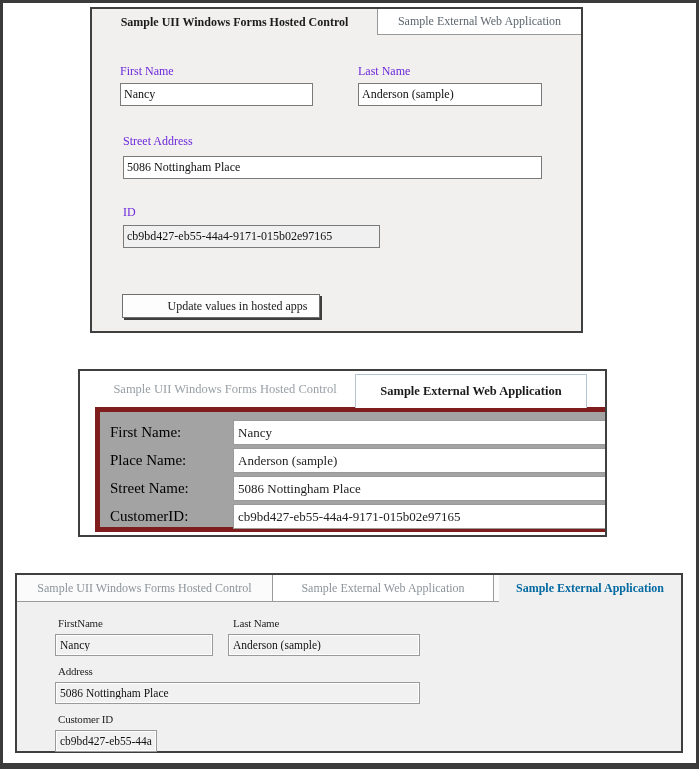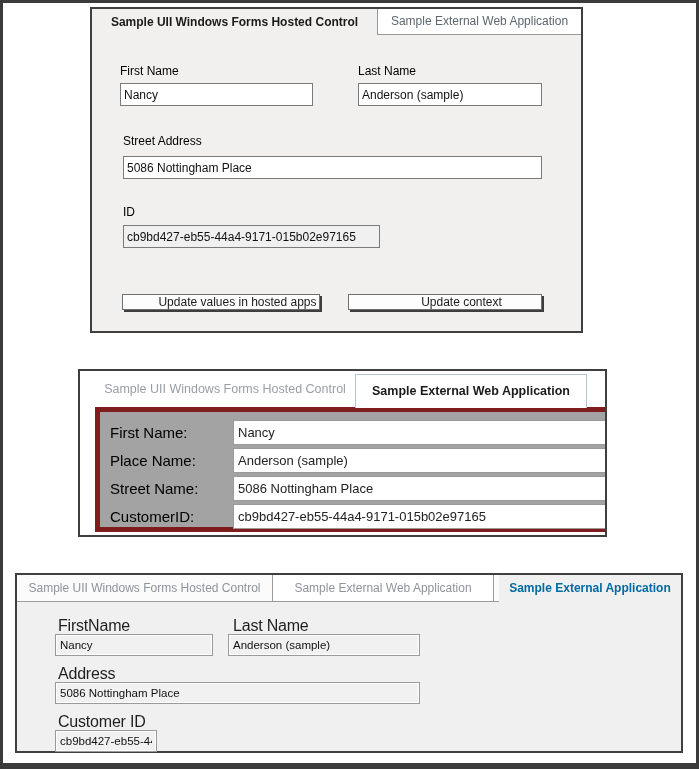--- a/index.html
+++ b/index.html
@@ -1,34 +1,34 @@
 <!DOCTYPE html>
 <html><head>
 <meta charset="utf-8">
 <style>
-  * { margin:0; padding:0; box-sizing:border-box; font-family:Liberation Sans, sans-serif; }
+  * { margin:0; padding:0; box-sizing:border-box; font-family:Liberation Serif, serif; }
   html,body { width:699px; height:769px; background:#ffffff; overflow:hidden; position:relative; }
   .frame { position:absolute; inset:0; border:3px solid #3b3b3b; border-bottom-width:6px; pointer-events:none; z-index:50; }
 
   .panel { position:absolute; border:2px solid #3f3f3f; }
   .abs { position:absolute; }
 
   
   #panel-top { left:90px; top:7px; width:493px; height:326px; background:#f1f0ef; }
   #panel-top .tab-active { left:0; top:0; width:285px; height:26px; line-height:26px;
       text-align:center; font-weight:bold; font-size:12px; color:#1b1b1b; }
   #panel-top .tab-inactive { left:285px; top:0; width:204px; height:26px; line-height:25px;
       text-align:center; font-size:12px; color:#5d6770; background:#ffffff;
       border-left:1px solid #989898; border-bottom:1px solid #989898; }
-  #panel-top .lbl { font-size:12px; color:#000000; }
+  #panel-top .lbl { font-size:12px; color:#6d28d9; }
   #panel-top input { border:1px solid #7a7a7a; background:#ffffff; height:23px;
       font-size:12px; padding:0 3px; color:#111; }
   #panel-top input.readonly { background:#f0f0f0; }
   #panel-top button { background:#fdfdfd; border:1px solid #6e6e6e; box-shadow:2px 2px 0 0 #3e3e3e;
-      height:16px; font-size:12px; color:#1b1b1b; text-align:center; cursor:pointer;padding-left:33px; }
+      height:24px; font-size:12px; color:#1b1b1b; text-align:center; cursor:pointer;padding-left:33px; }
 
   
   #panel-mid { left:78px; top:369px; width:529px; height:168px; background:#ffffff; overflow:hidden; }
   #panel-mid .tab-inactive { left:15px; top:0; width:260px; height:36px; line-height:36px;
       text-align:center; font-size:12.5px; color:#98a0a6; }
   #panel-mid .tab-active { left:275px; top:3px; width:232px; height:34px; line-height:33px;
       text-align:center; font-weight:bold; font-size:12.5px; color:#1b1b1b; background:#ffffff;
       border:1px solid #b5c4d2; border-bottom:none; z-index:2; }
   #panel-mid .content-box { left:15px; top:36px; width:530px; height:125px;
       border:5px solid #7f1d1d; background:#a3a3a3; }
@@ -41,21 +41,21 @@
   #panel-bot { left:15px; top:573px; width:668px; height:180px; background:#f0f0f0; }
   #panel-bot .strip-bg { left:0; top:0; width:482px; height:27px; background:#fbfbfb;
       border-bottom:1px solid #9a9a9a; }
   #panel-bot .tab1 { left:0; top:0; width:255px; height:27px; line-height:26px;
       text-align:center; font-size:12px; color:#8d949a; }
   #panel-bot .tab2 { left:255px; top:0; width:222px; height:27px; line-height:26px;
       text-align:center; font-size:12px; color:#8d949a; background:#ffffff;
       border-left:1px solid #9a9a9a; border-right:1px solid #9a9a9a; border-bottom:1px solid #9a9a9a; }
   #panel-bot .tab3 { left:482px; top:0; width:182px; height:27px; line-height:26px;
       text-align:center; font-size:12px; font-weight:bold; color:#0369a1; }
-  #panel-bot .lbl { font-size:16px; color:#1f1f1f; letter-spacing:-0.2px; }
+  #panel-bot .lbl { font-size:11px; color:#1f1f1f; letter-spacing:-0.2px; }
   #panel-bot input { background:#f1f1f1; border:1px solid #9a9a9a; box-shadow:inset 0 0 0 1px #ffffff;
       height:22px; font-size:11.5px; padding:0 4px; color:#111; overflow:hidden; white-space:nowrap; }
 </style>
 </head>
 <body>
 
 <div class="frame"></div>
 
 <div id="panel-top" class="panel">
   <div class="abs tab-active">Sample UII Windows Forms Hosted Control</div>
@@ -67,21 +67,20 @@
   <div class="abs lbl" style="left:266px; top:55px;">Last Name</div>
   <input class="abs" style="left: 266px; top: 74px; width: 184px;" readonly="" value="Anderson (sample)">
 
   <div class="abs lbl" style="left:31px; top:125px;">Street Address</div>
   <input class="abs" style="left: 31px; top: 147px; width: 419px;" readonly="" value="5086 Nottingham Place">
 
   <div class="abs lbl" style="left:31px; top:196px;">ID</div>
   <input class="abs readonly" style="left: 31px; top: 216px; width: 257px;" readonly="" value="cb9bd427-eb55-44a4-9171-015b02e97165">
 
   <button class="abs" style="left:30px; top:285px; width:198px;">Update values in hosted apps</button>
-  <button class="abs" style="left:256px; top:285px; width:194px;">Update context</button>
 </div>
 
 <div id="panel-mid" class="panel">
   <div class="abs tab-inactive">Sample UII Windows Forms Hosted Control</div>
   <div class="abs tab-active">Sample External Web Application</div>
 
   <div class="abs content-box">
     <div class="abs row-lbl" style="top:8px;">First Name:</div>
     <input class="abs" style="top: 8px;" readonly="" value="Nancy">
 

